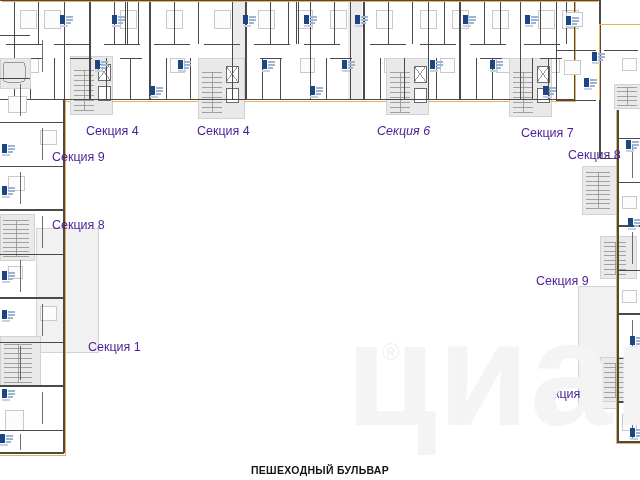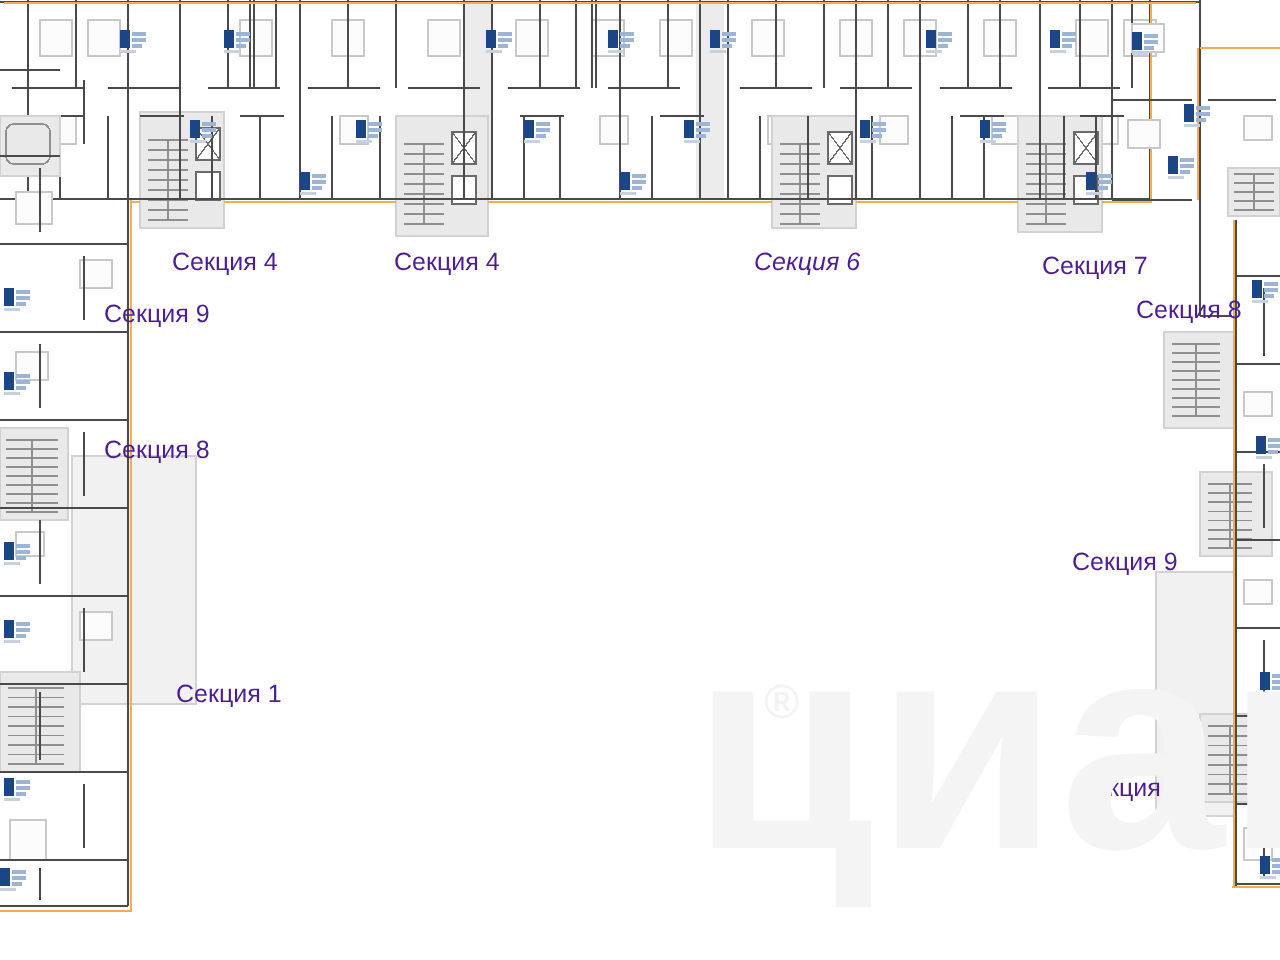--- a/index.html
+++ b/index.html
@@ -659,13 +659,14 @@
   <div class="sec-label" style="left: 197px; top: 124px;">Секция 4</div>
   <div class="sec-label" style="left: 377px; top: 124px; font-style: italic;">Секция 6</div>
   <div class="sec-label" style="left: 511px; top: 126px; margin-left: 10px;">Секция 7</div>
   <div class="sec-label" style="left: 568px; top: 148px;">Секция 8</div>
   <div class="sec-label" style="left: 536px; top: 274px;">Секция 9</div>
   <div class="sec-label" style="left: 538px; top: 387px;">Секция 10</div>
 
   <div class="watermark">циан</div>
   <div class="wm-reg">®</div>
 
+  <div class="street-label">ПЕШЕХОДНЫЙ БУЛЬВАР</div>
 </div>
 
 </body></html>

